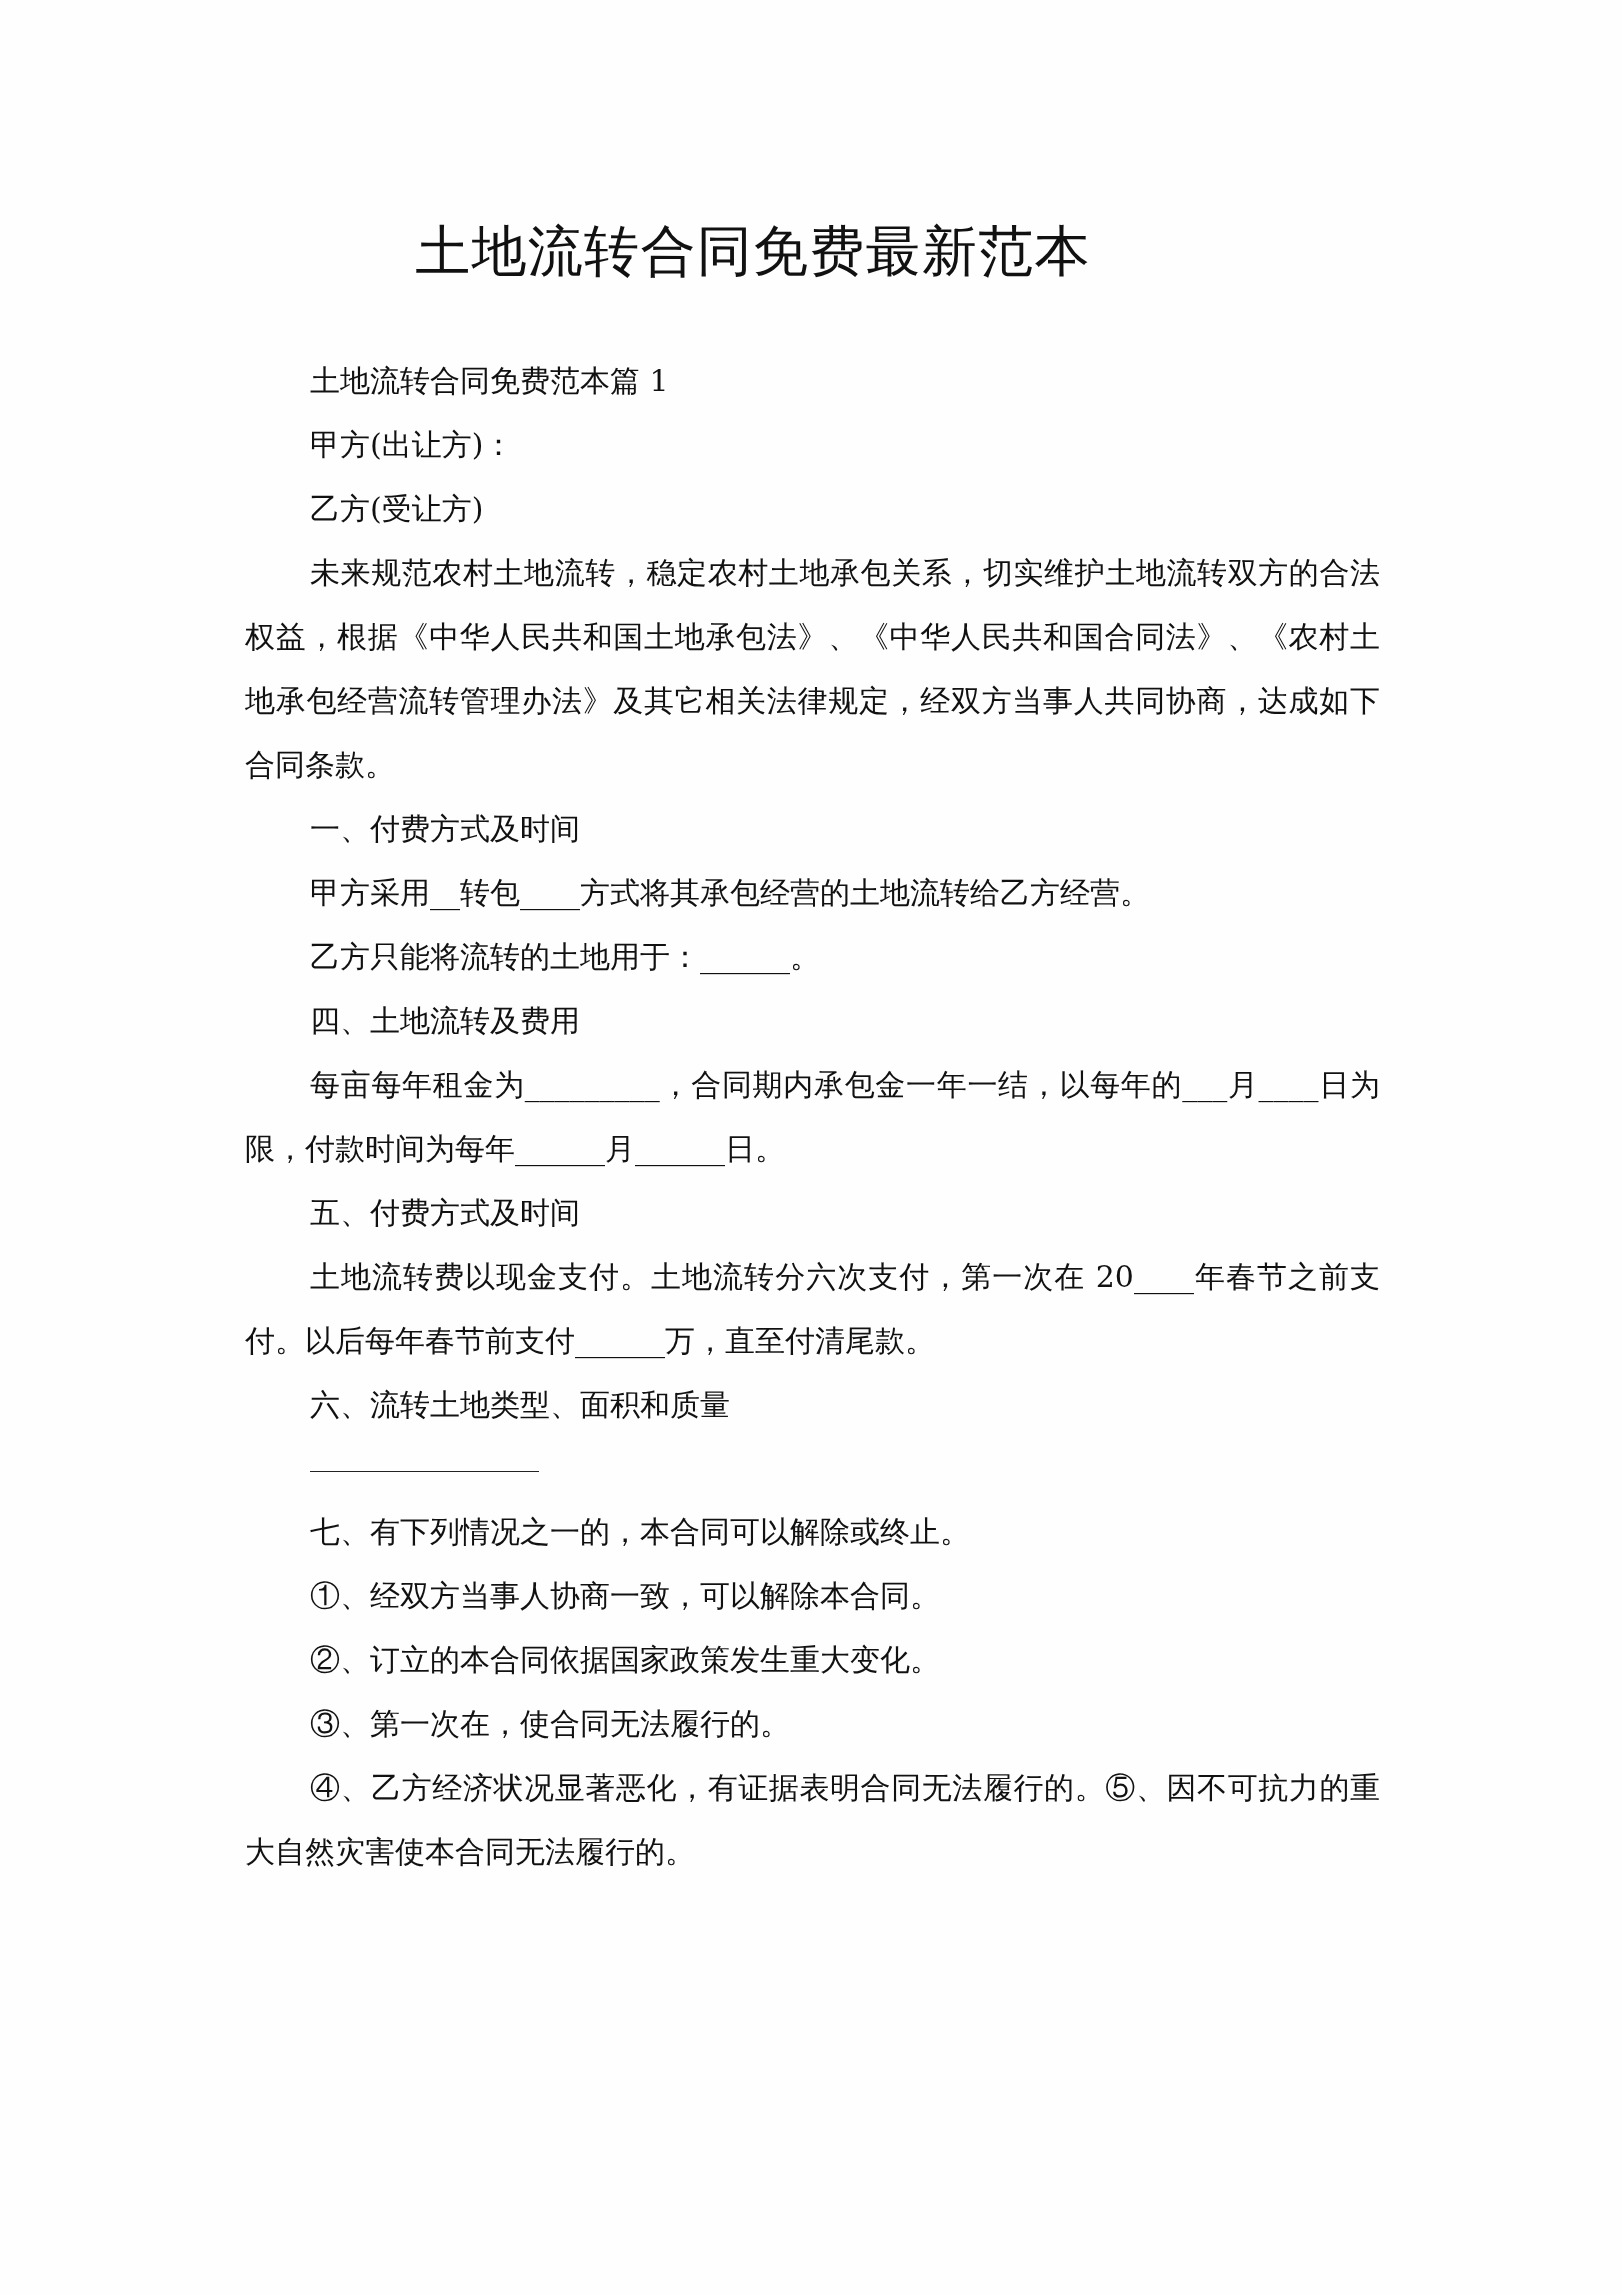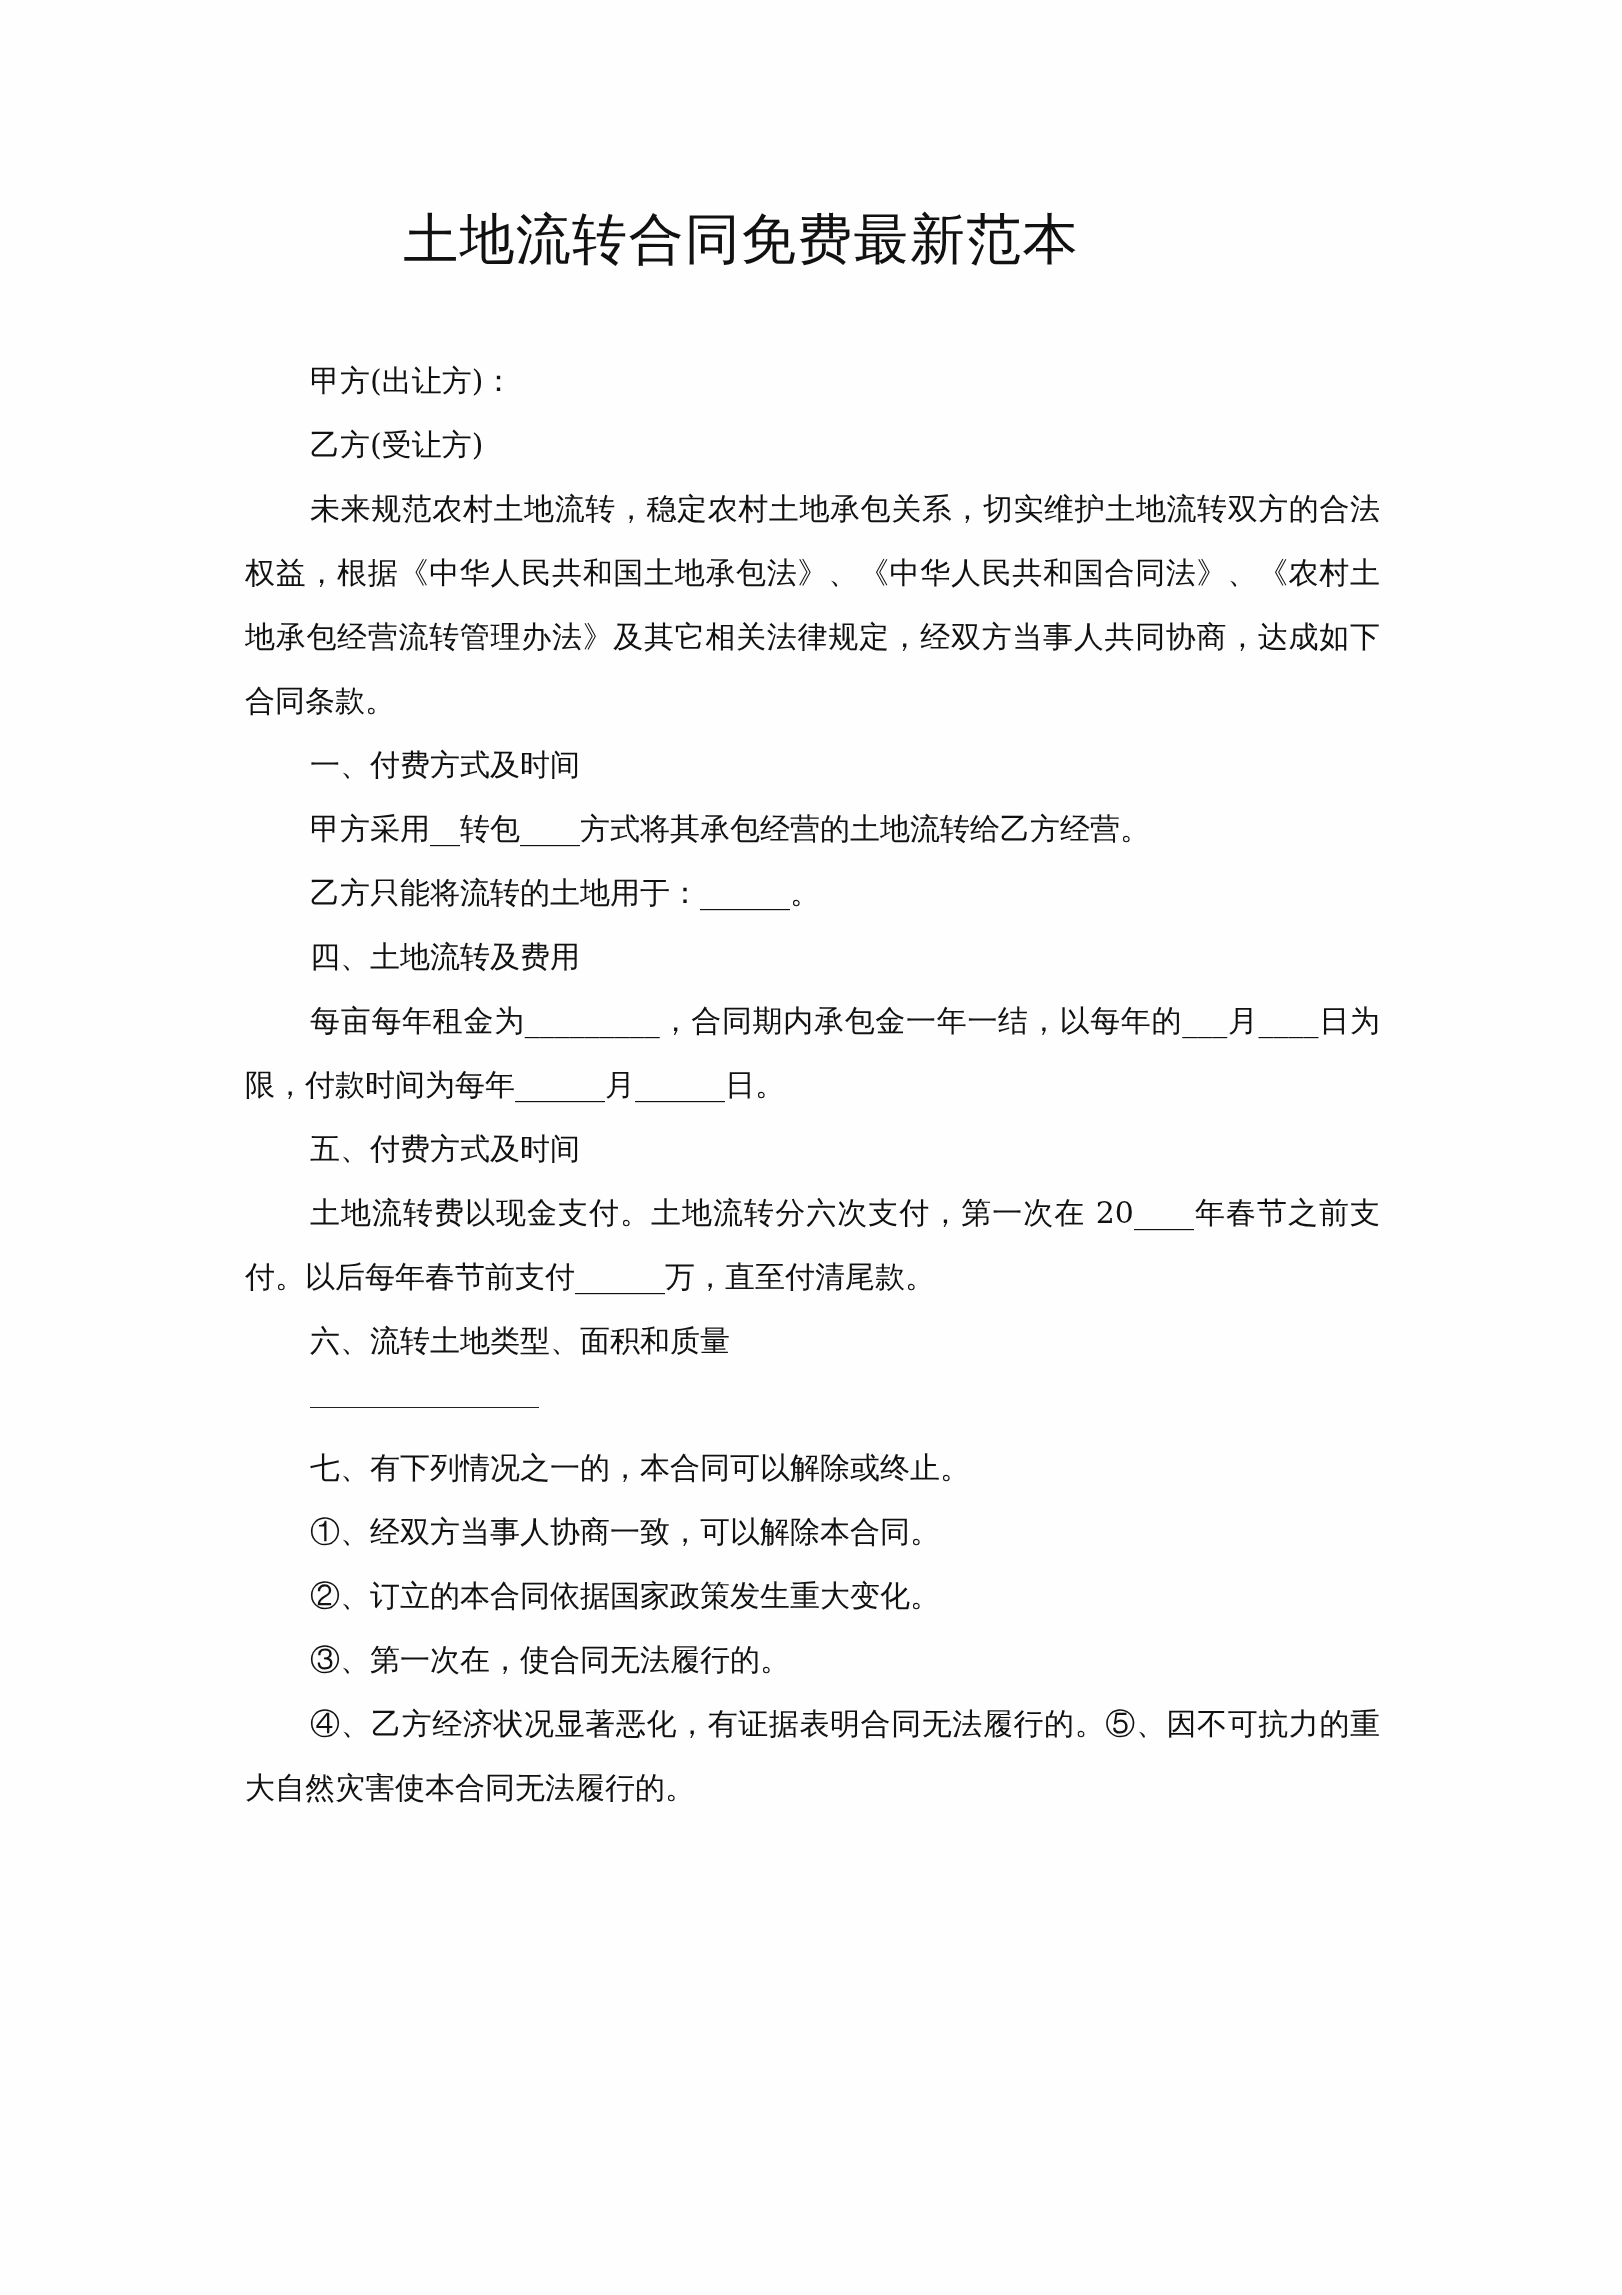--- a/index.html
+++ b/index.html
@@ -24,21 +24,21 @@
     .title {
       position: absolute;
       left: 0;
       width: 1482px;
       top: 200px;
       text-align: center;
       font-size: 55px;
       line-height: 79px;
       letter-spacing: 1.3px;
       font-weight: normal;
-      margin: 0;
+      margin: 12px;
     }
     .body {
       position: absolute;
       left: 245px;
       top: 349px;
       width: 1135px;
       font-size: 30px;
       line-height: 64px;
     }
     .p {
@@ -67,20 +67,21 @@
     }
   </style>
 </head>
 <body>
 
 <div class="page">
 
   <h1 class="title">土地流转合同免费最新范本</h1>
 
   <div class="body">
+    <p class="p">土地流转合同免费范本篇 1</p>
     <p class="p">甲方(出让方)：</p>
     <p class="p">乙方(受让方)</p>
     <p class="p">未来规范农村土地流转，稳定农村土地承包关系，切实维护土地流转双方的合法权益，根据《中华人民共和国土地承包法》、《中华人民共和国合同法》、《农村土地承包经营流转管理办法》及其它相关法律规定，经双方当事人共同协商，达成如下合同条款。</p>
 
     <p class="p">一、付费方式及时间</p>
     <p class="p">甲方采用__转包____方式将其承包经营的土地流转给乙方经营。</p>
 
     <p class="p">乙方只能将流转的土地用于：______。</p>
 
 

